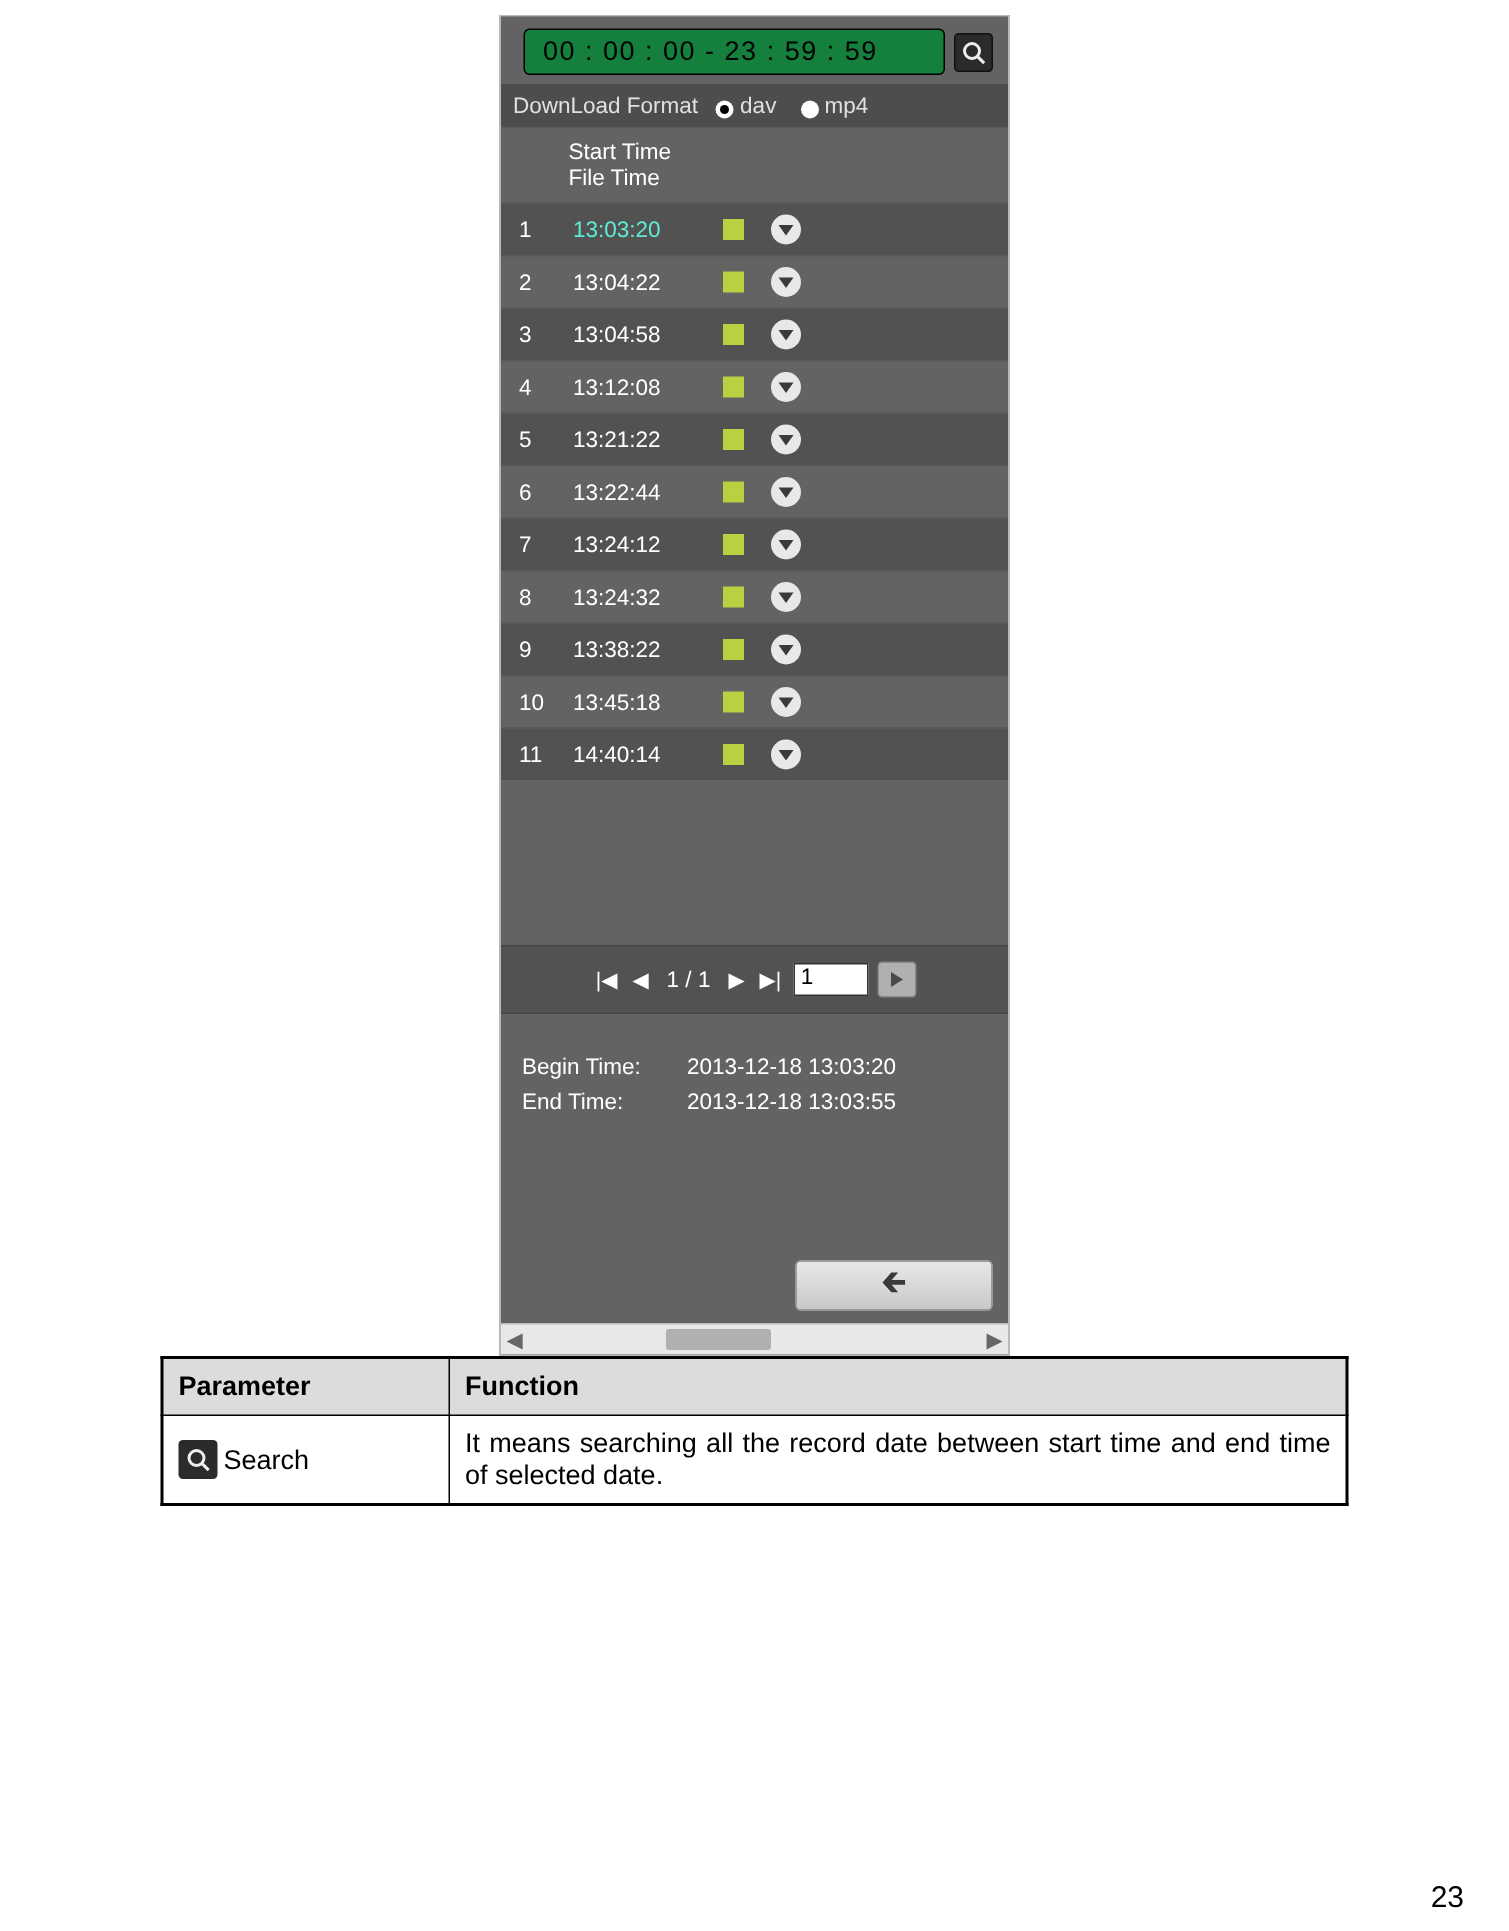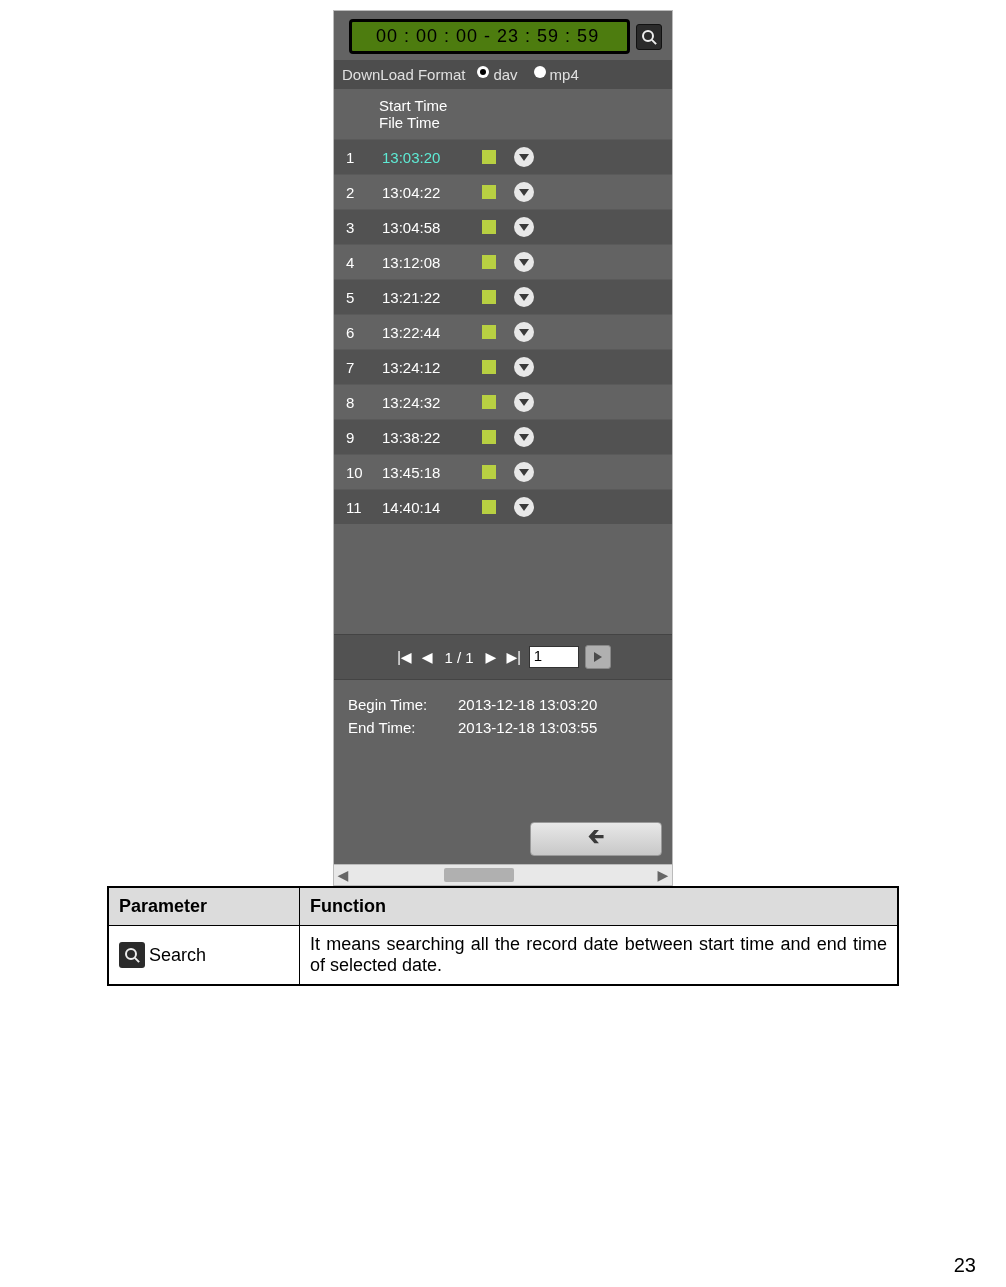--- a/index.html
+++ b/index.html
@@ -29,27 +29,27 @@
   .widget-inner {
     background: #636363;
   }
   .time-row {
     display: flex;
     align-items: center;
     padding: 8px 10px 6px 15px;
   }
   .time-input {
     flex: 1;
-    background: #4d7c0f;
+    background: #15803d;
     color: #000;
     font-size: 18px;
     font-family: Arial, sans-serif;
-    border: 3px solid #000000;
+    border: 1px solid #000000;
     border-radius: 4px;
-    padding: 4px 24px;
+    padding: 4px 12px;
     letter-spacing: 1px;
   }
   .search-btn {
     width: 24px;
     height: 24px;
     background: #2b2b2b;
     border: 1px solid #111;
     border-radius: 3px;
     margin-left: 6px;
     display: flex;
@@ -74,21 +74,21 @@
     position: absolute;
     width: 2px;
     height: 6px;
     background: #eee;
     transform: rotate(-45deg);
     bottom: -1px;
     right: 1px;
   }
   .format-row {
     display: flex;
-    align-items: flex-start;
+    align-items: flex-end;
     padding: 6px 10px 6px 8px;
     background: #4d4d4d;
     color: #e0e0e0;
     font-size: 15px;
   }
   .format-label {
     margin-right: 6px;
   }
   .radio {
     width: 12px;
@@ -217,21 +217,21 @@
     border: 1px solid #888;
   }
   .pg-go-arrow {
     width: 0;
     height: 0;
     border-top: 5px solid transparent;
     border-bottom: 5px solid transparent;
     border-left: 8px solid #4a4a4a;
   }
   .info-block {
-    padding: 10px 14px;
+    padding: 21px 14px;
     color: #fff;
     font-size: 15px;
     background: #636363;
   }
   .info-line {
     display: flex;
     margin: 6px 0;
   }
   .info-key {
     width: 110px;

